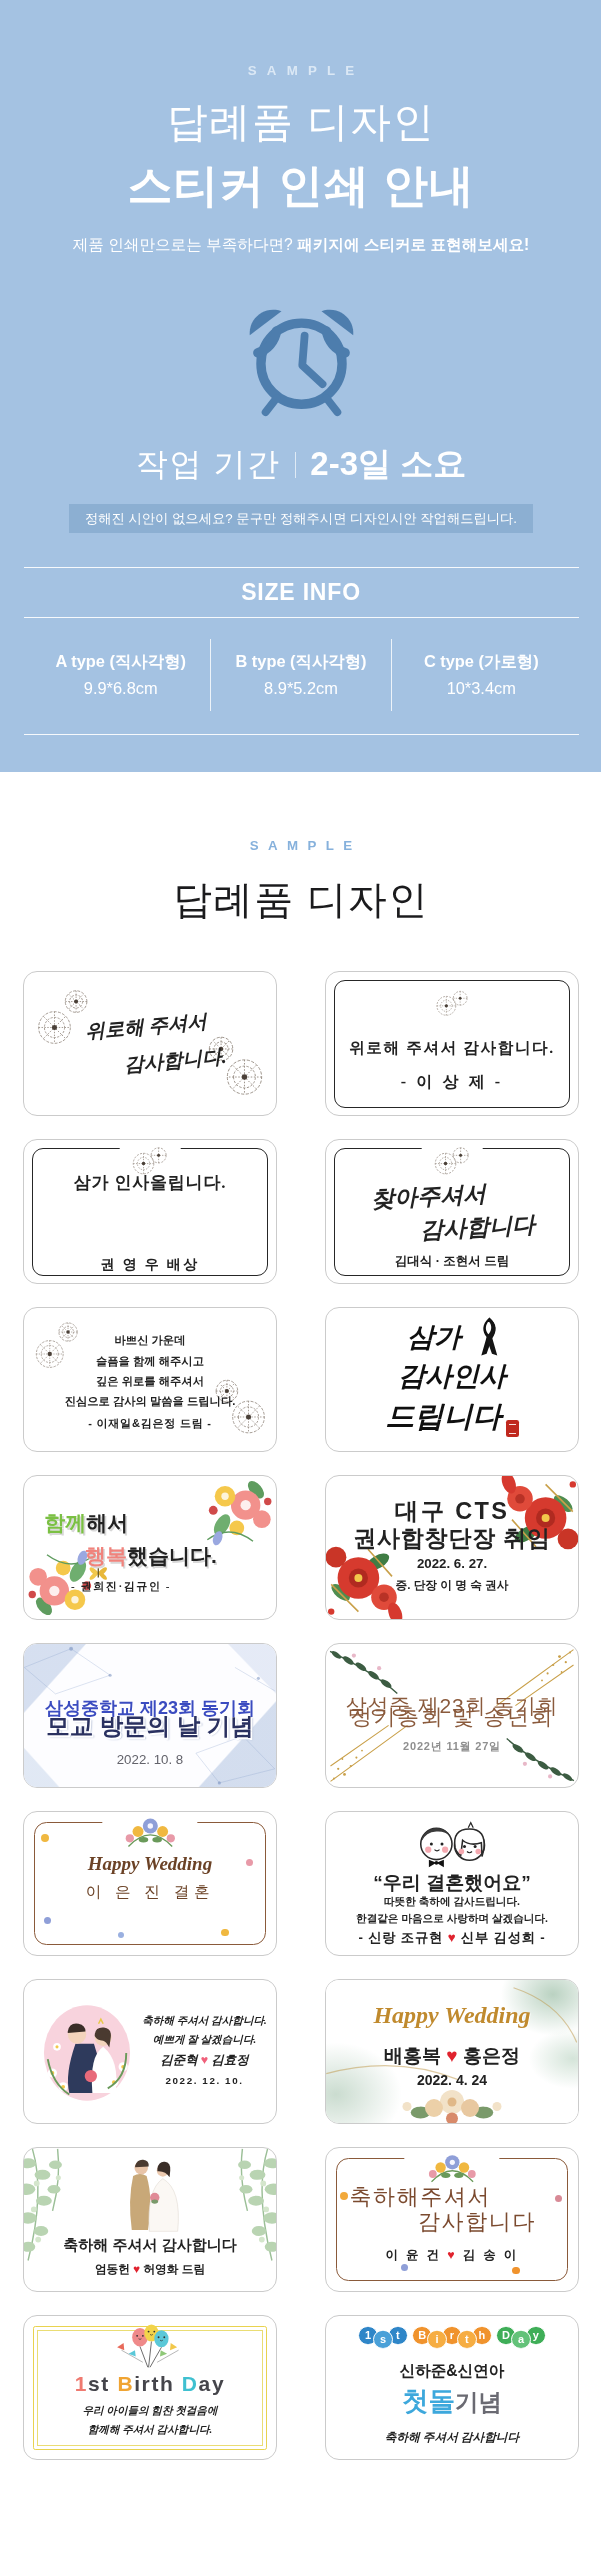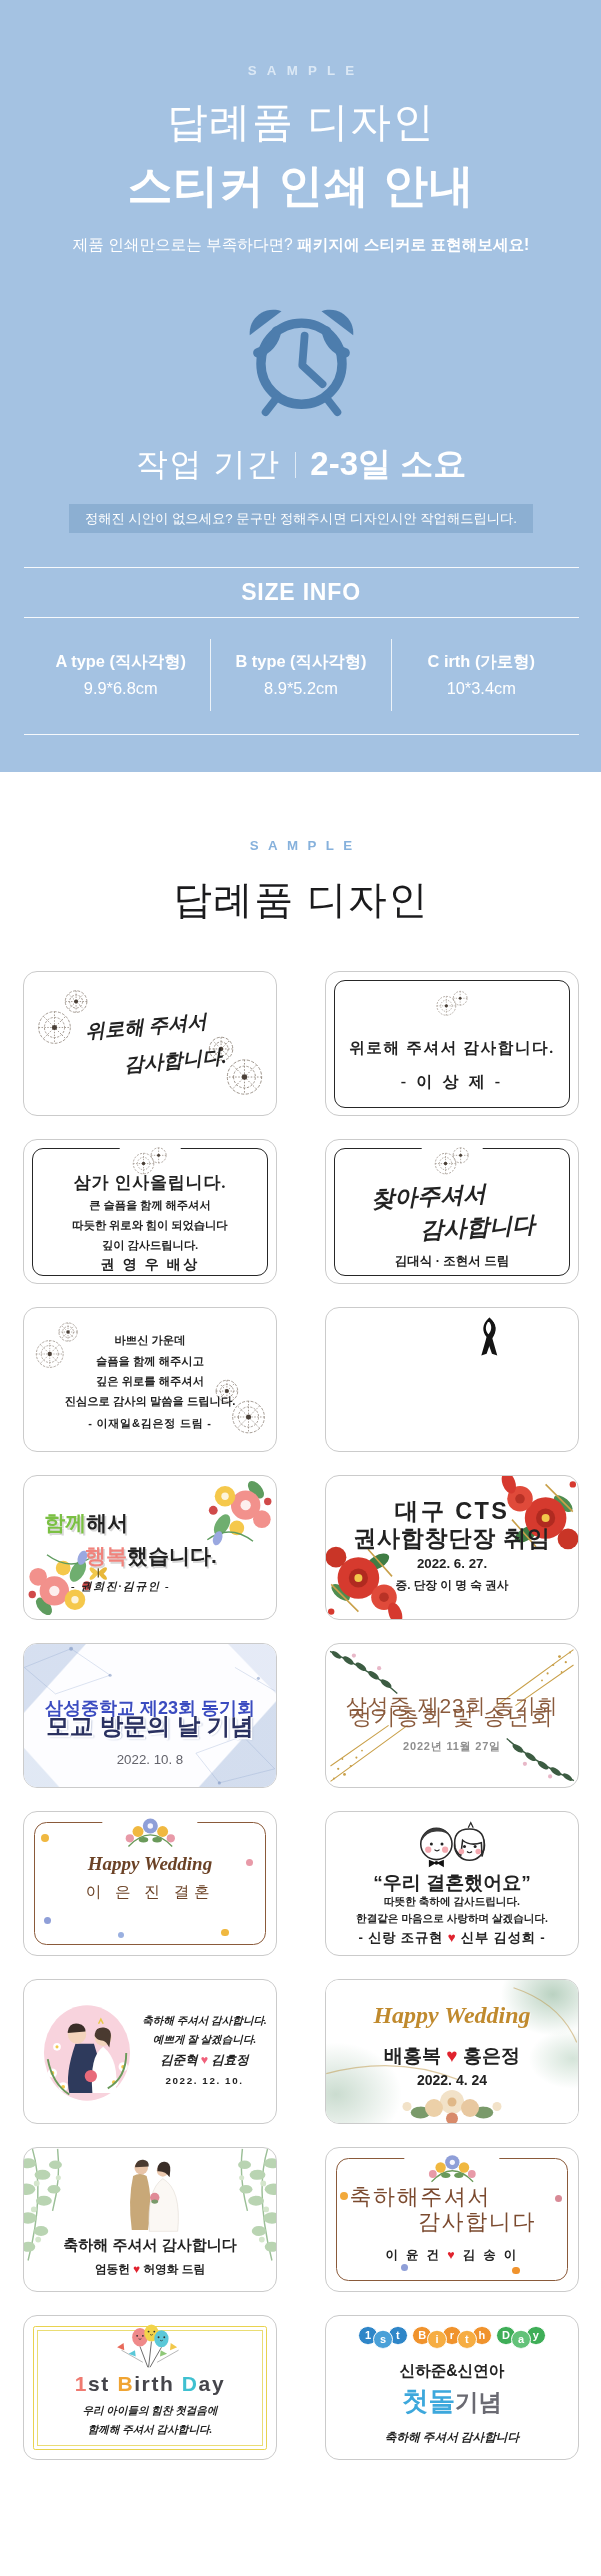--- a/index.html
+++ b/index.html
@@ -68,21 +68,21 @@
   .r3r-l2{font-size:27px;margin-top:3.1px;}
   .r3r-l3{font-size:29px;margin-top:3.1px;}
   .ribbon{top:6.3px;right:75px;width:26.6px;height:44px;}
   .seal{display:inline-block;width:12.5px;height:17px;margin-left:4.7px;background:#c0281e;border-radius:2.3px;vertical-align:bottom;position:relative;}
   .seal::after{content:"";position:absolute;inset:3.1px 3.1px;border-top:1.6px solid rgba(255,255,255,.85);border-bottom:1.6px solid rgba(255,255,255,.85);}
   
   .r4l-p1{top:33px;left:20.3px;font-size:21px;font-weight:800;text-shadow:1.6px 1.6px 0 #d8d8d8;}
   .r4l-p2{top:66px;left:61px;font-size:21px;font-weight:800;text-shadow:1.6px 1.6px 0 #d8d8d8;}
   .hl-green{color:#7bc043;}
   .hl-pink{color:#f0837c;}
-  .r4l-sign{top:103px;left:47px;font-size:11px;font-style:italic;font-weight:700;letter-spacing:1.6px;}
+  .r4l-sign{top:103px;left:47px;font-size:11px;font-weight:700;letter-spacing:1.6px;}
   
   .r4r-l1{top:19px;left:0;right:0;font-size:23.5px;font-weight:600;letter-spacing:2.3px;}
   .r4r-l2{top:47px;left:0;right:0;font-size:23px;font-weight:600;letter-spacing:0.8px;}
   .r4r-date{top:80px;left:0;right:0;font-size:13.3px;font-weight:800;}
   .r4r-sign{top:102px;left:0;right:0;font-size:11.7px;font-weight:700;}
   
   .polybg{position:absolute;inset:0;background:
     linear-gradient(132deg,rgba(182,199,228,.55) 0 16%,transparent 16.5%),
     linear-gradient(312deg,rgba(170,190,222,.5) 0 20%,transparent 20.5%),
     linear-gradient(226deg,rgba(200,212,236,.45) 0 12%,transparent 12.5%),
@@ -189,21 +189,21 @@
         <div class="t">A type (직사각형)</div>
         <div class="s">9.9*6.8cm</div>
       </div>
       <div class="size-sep"></div>
       <div class="size-col">
         <div class="t">B type (직사각형)</div>
         <div class="s">8.9*5.2cm</div>
       </div>
       <div class="size-sep"></div>
       <div class="size-col">
-        <div class="t">C irth (가로형)</div>
+        <div class="t">C type (가로형)</div>
         <div class="s">10*3.4cm</div>
       </div>
     </div>
     <hr class="hr-n">
   </section>
 
   <section class="sample">
     <div class="eyebrow-s">SAMPLE</div>
     <div class="title-thin-s">답례품 디자인</div>
 
@@ -258,25 +258,20 @@
               <g fill="none" stroke="#8e8378" stroke-width="1">
                 <circle cx="26" cy="32" r="15" stroke-dasharray="3 2"></circle>
                 <circle cx="26" cy="32" r="9" stroke-dasharray="2 2"></circle>
                 <circle cx="48" cy="20" r="11" stroke-dasharray="3 2"></circle>
                 <path d="M26 17 V47 M11 32 H41 M48 9 v22 M37 20 h22" stroke-dasharray="2 2"></path>
               </g>
               <circle cx="26" cy="32" r="2.6" fill="#4a4038"></circle>
               <circle cx="48" cy="20" r="2.2" fill="#4a4038"></circle>
             </svg></span>
         <div class="abs serif r2l-title">삼가 인사올립니다.</div>
-        <div class="abs serif r2l-body">
-          <div>큰 슬픔을 함께 해주셔서</div>
-          <div>따듯한 위로와 힘이 되었습니다</div>
-          <div>깊이 감사드립니다.</div>
-        </div>
         <div class="abs serif r2l-sign">권 영 우 배상</div>
       </div>
 
       <div class="card">
         <div class="inner-bk"></div>
         <span class="abs flower-on-border"><svg width="100%" height="100%" viewBox="0 0 70 55">
               <g fill="none" stroke="#8e8378" stroke-width="1">
                 <circle cx="26" cy="32" r="15" stroke-dasharray="3 2"></circle>
                 <circle cx="26" cy="32" r="9" stroke-dasharray="2 2"></circle>
                 <circle cx="48" cy="20" r="11" stroke-dasharray="3 2"></circle>
@@ -321,20 +316,25 @@
         </div>
         <div class="abs r3l-sign">- 이재일&amp;김은정 드림 -</div>
       </div>
 
       <div class="card">
         <span class="abs ribbon"><svg width="100%" height="100%" viewBox="0 0 60 96">
               <path d="M30 4 C12 20 14 36 24 48 L12 90 L24 86 L36 52 C48 36 48 18 30 4 Z" fill="#111"></path>
               <path d="M30 4 C48 20 46 36 36 48 L48 90 L36 86 L24 52 Z" fill="#151515"></path>
               <path d="M27 14 C20 24 21 34 28 42 C35 34 37 23 30 14 Z" fill="#fff"></path>
             </svg></span>
+        <div class="abs serif r3r-wrap">
+          <div class="r3r-l1">삼가</div>
+          <div class="r3r-l2">감사인사</div>
+          <div class="r3r-l3"><span>드립니다</span><span class="seal"></span></div>
+        </div>
       </div>
 
       <div class="card">
         <span class="abs" style="top:-4.7px;right:-4.7px;width:81px;height:81px"><svg width="100%" height="100%" viewBox="0 0 110 110">
               <ellipse cx="30" cy="72" rx="9" ry="16" fill="#6fae6f" transform="rotate(30 30 72)"></ellipse>
               <ellipse cx="76" cy="24" rx="8" ry="14" fill="#5f9c5f" transform="rotate(-40 76 24)"></ellipse>
               <circle cx="62" cy="45" r="20" fill="#f2918c"></circle>
               <circle cx="62" cy="45" r="7" fill="#ffffff" opacity=".85"></circle>
               <circle cx="34" cy="33" r="14" fill="#f5c84b"></circle>
               <circle cx="34" cy="33" r="5" fill="#ffffff" opacity=".8"></circle>

